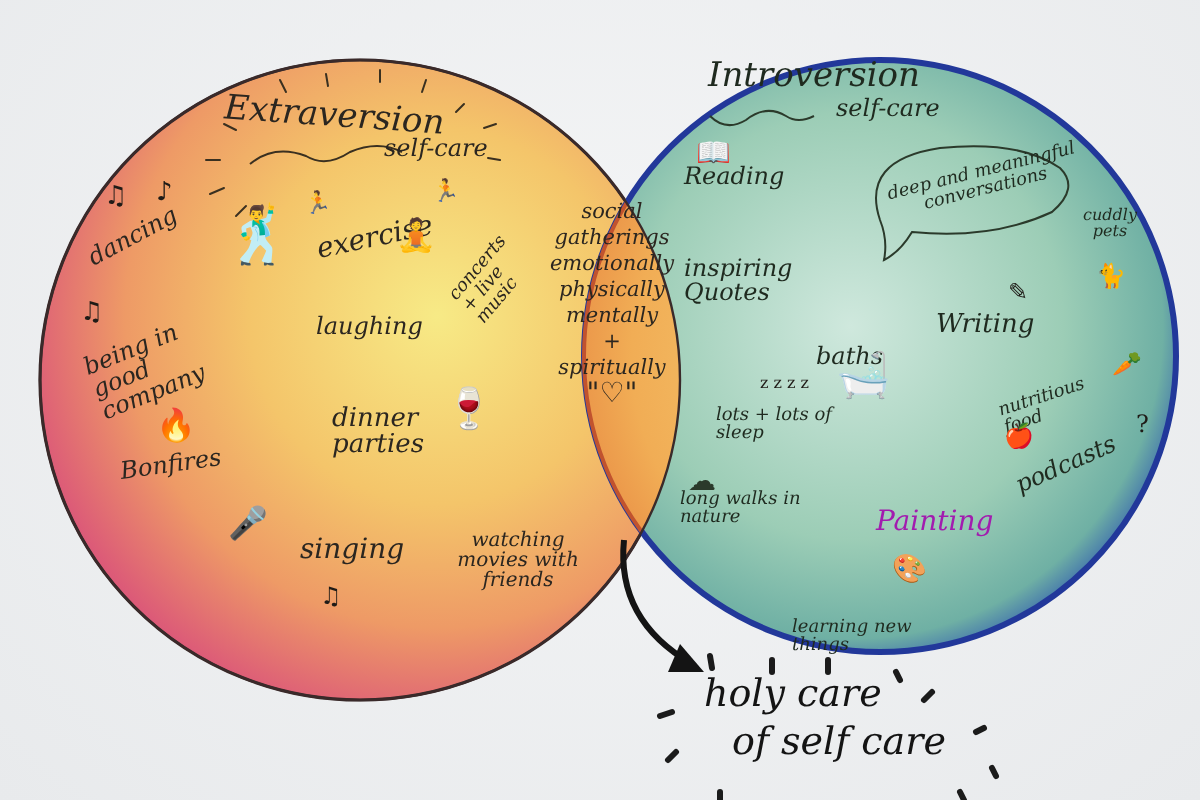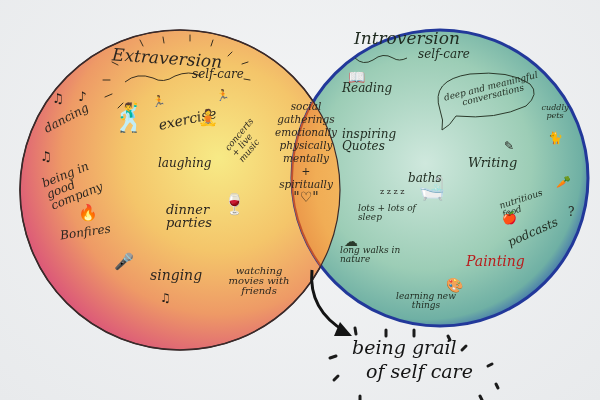--- a/index.html
+++ b/index.html
@@ -135,28 +135,28 @@
 <div class="lbl item" style="left:342px;top:82px;color:#1f2a1f;">Reading</div>
 <div class="lbl small" style="left:442px;top:82px;width:100px;white-space:normal;text-align:center;color:#1f2a1f;transform:rotate(-14deg);">deep and meaningful conversations</div>
 <div class="lbl small" style="left:540px;top:104px;width:30px;white-space:normal;text-align:center;font-size:8px;color:#1f2a1f;">cuddly pets</div>
 <div class="lbl item" style="left:342px;top:128px;width:60px;white-space:normal;color:#1f2a1f;">inspiring Quotes</div>
 <div class="lbl item" style="left:468px;top:156px;font-size:13px;color:#1f2a1f;">Writing</div>
 <div class="lbl item" style="left:408px;top:172px;color:#1f2a1f;">baths</div>
 <div class="lbl small" style="left:358px;top:204px;width:70px;white-space:normal;color:#1f2a1f;">lots + lots of sleep</div>
 <div class="lbl small" style="left:500px;top:194px;width:50px;white-space:normal;color:#1f2a1f;transform:rotate(-18deg);">nutritious food</div>
 <div class="lbl item" style="left:506px;top:226px;color:#1f2a1f;transform:rotate(-24deg);">podcasts</div>
 <div class="lbl small" style="left:340px;top:246px;width:70px;white-space:normal;color:#1f2a1f;">long walks in nature</div>
-<div class="lbl item" style="left:438px;top:254px;font-size:14px;color:#b91c1c;margin-left:28px;">Painting</div>
-<div class="lbl small" style="left:396px;top:292px;width:60px;white-space:normal;text-align:center;color:#1f2a1f;">learning new things</div>
+<div class="lbl item" style="left:438px;top:254px;font-size:14px;color:#a21caf;">Painting</div>
+<div class="lbl small" style="left:396px;top:310px;width:60px;white-space:normal;text-align:left;color:#1f2a1f;">learning new things</div>
 
 <span class="icon" style="left:348px;top:70px;font-size:14px;">📖</span>
 <span class="icon" style="left:418px;top:178px;font-size:22px;">🛁</span>
 <span class="icon" style="left:380px;top:188px;font-size:8px;">z z z z</span>
 <span class="icon" style="left:548px;top:132px;font-size:12px;">🐈</span>
 <span class="icon" style="left:504px;top:140px;font-size:12px;">✎</span>
 <span class="icon" style="left:502px;top:212px;font-size:12px;">🍎</span>
 <span class="icon" style="left:556px;top:176px;font-size:12px;">🥕</span>
 <span class="icon" style="left:568px;top:206px;font-size:12px;">?</span>
 <span class="icon" style="left:446px;top:278px;font-size:14px;">🎨</span>
 <span class="icon" style="left:344px;top:234px;font-size:14px;color:#2b3a2b;">☁</span>
 
-<div class="lbl" style="left:352px;top:338px;font-size:19px;color:#141414;">being grail</div>
+<div class="lbl" style="left:352px;top:338px;font-size:19px;color:#141414;">holy care</div>
 <div class="lbl" style="left:366px;top:362px;font-size:19px;color:#141414;">of self care</div>
 
 </body></html>

